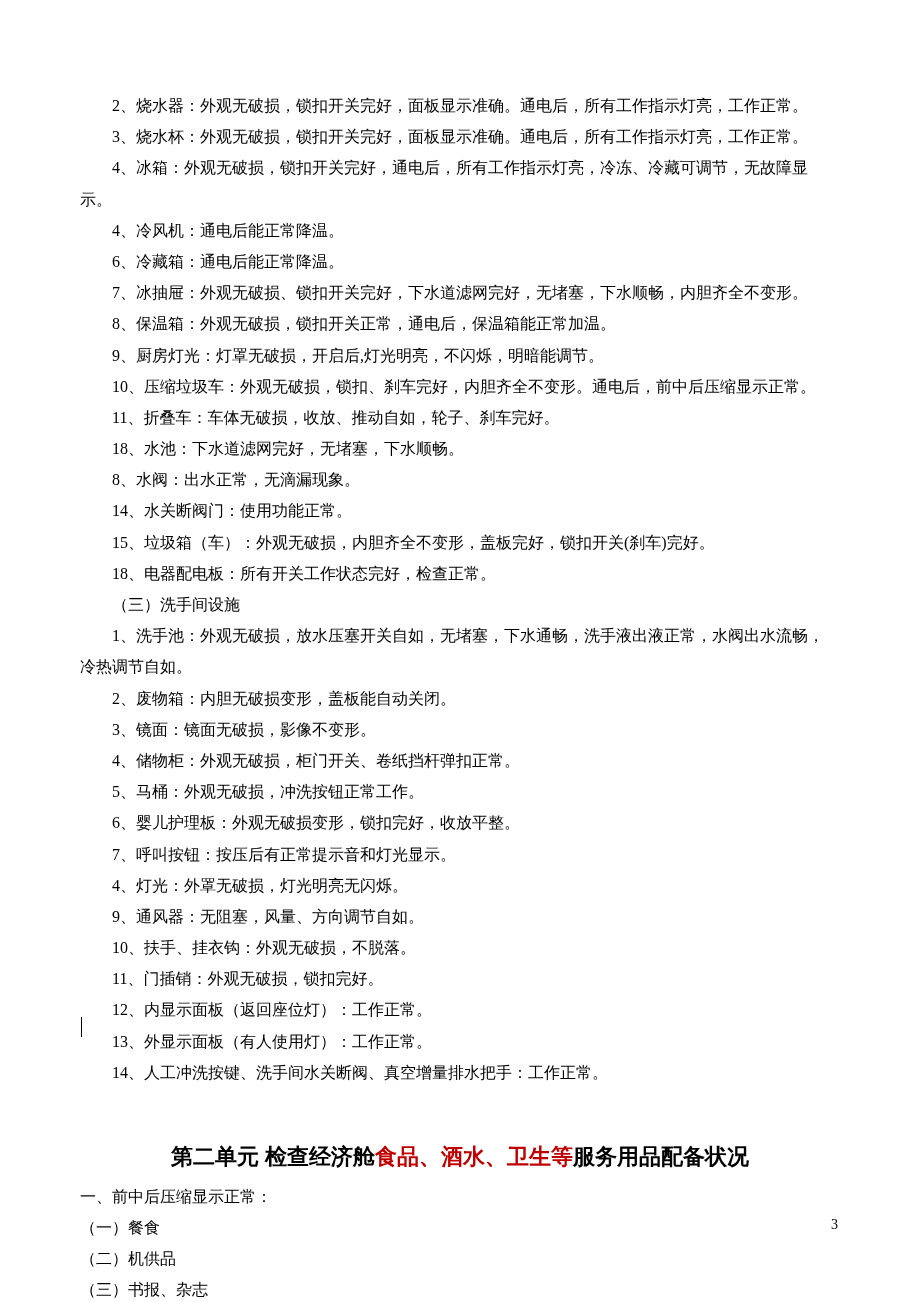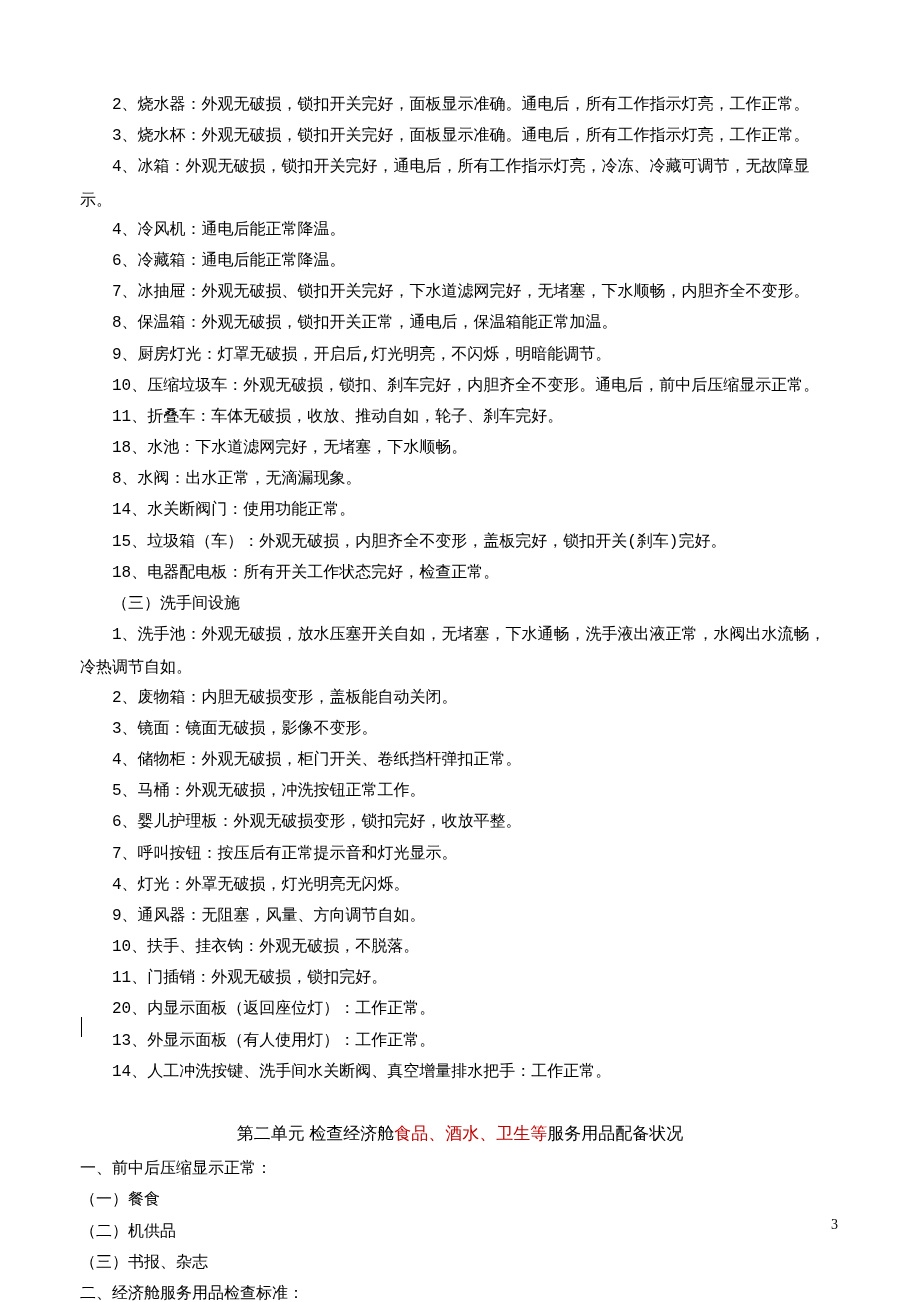--- a/index.html
+++ b/index.html
@@ -15,28 +15,27 @@
       color: #000;
       background: #fff;
       position: relative;
     }
     .para {
       text-align: justify;
       margin: 0;
     }
     .indent {
       text-indent: 2em;
-      font-family: Liberation Mono, monospace;
     }
     .title-line {
       text-align: center;
       font-family: "SimHei", "黑体", sans-serif;
-      font-weight: normal;
-      font-size: 17px;
-      margin-top: 29px;
+      font-weight: bold;
+      font-size: 22px;
+      margin-top: 48px;
       margin-bottom: 2px;
     }
     .title-red {
       color: #c00000;
     }
     .cursor {
       position: absolute;
       left: 81px;
       top: 1017px;
       width: 1px;
@@ -79,21 +78,21 @@
 <p class="para indent">2、废物箱：内胆无破损变形，盖板能自动关闭。</p>
 <p class="para indent">3、镜面：镜面无破损，影像不变形。</p>
 <p class="para indent">4、储物柜：外观无破损，柜门开关、卷纸挡杆弹扣正常。</p>
 <p class="para indent">5、马桶：外观无破损，冲洗按钮正常工作。</p>
 <p class="para indent">6、婴儿护理板：外观无破损变形，锁扣完好，收放平整。</p>
 <p class="para indent">7、呼叫按钮：按压后有正常提示音和灯光显示。</p>
 <p class="para indent">4、灯光：外罩无破损，灯光明亮无闪烁。</p>
 <p class="para indent">9、通风器：无阻塞，风量、方向调节自如。</p>
 <p class="para indent">10、扶手、挂衣钩：外观无破损，不脱落。</p>
 <p class="para indent">11、门插销：外观无破损，锁扣完好。</p>
-<p class="para indent">20、内显示面板（返回座位灯）：工作正常。</p>
+<p class="para indent">12、内显示面板（返回座位灯）：工作正常。</p>
 <p class="para indent">13、外显示面板（有人使用灯）：工作正常。</p>
 <p class="para indent">14、人工冲洗按键、洗手间水关断阀、真空增量排水把手：工作正常。</p>
 
 <div class="cursor"></div>
 
 <p class="title-line">
   <span>第二单元  检查经济舱</span><span class="title-red">食品、酒水、卫生等</span><span>服务用品配备状况</span>
 </p>
 
 <p class="para">一、前中后压缩显示正常：</p>

